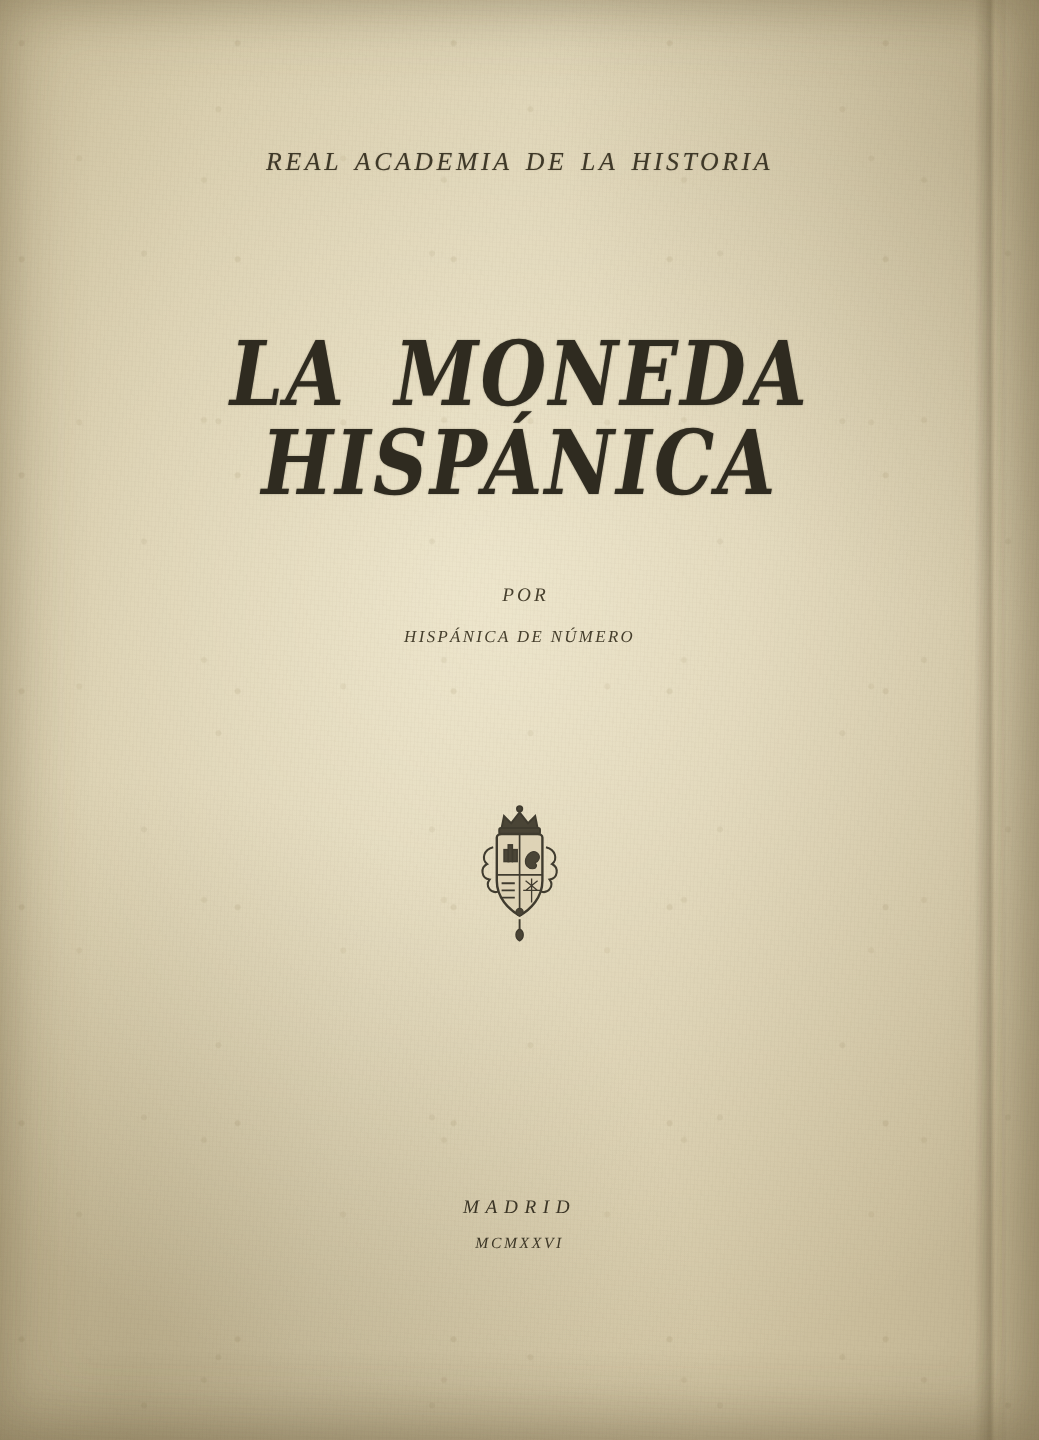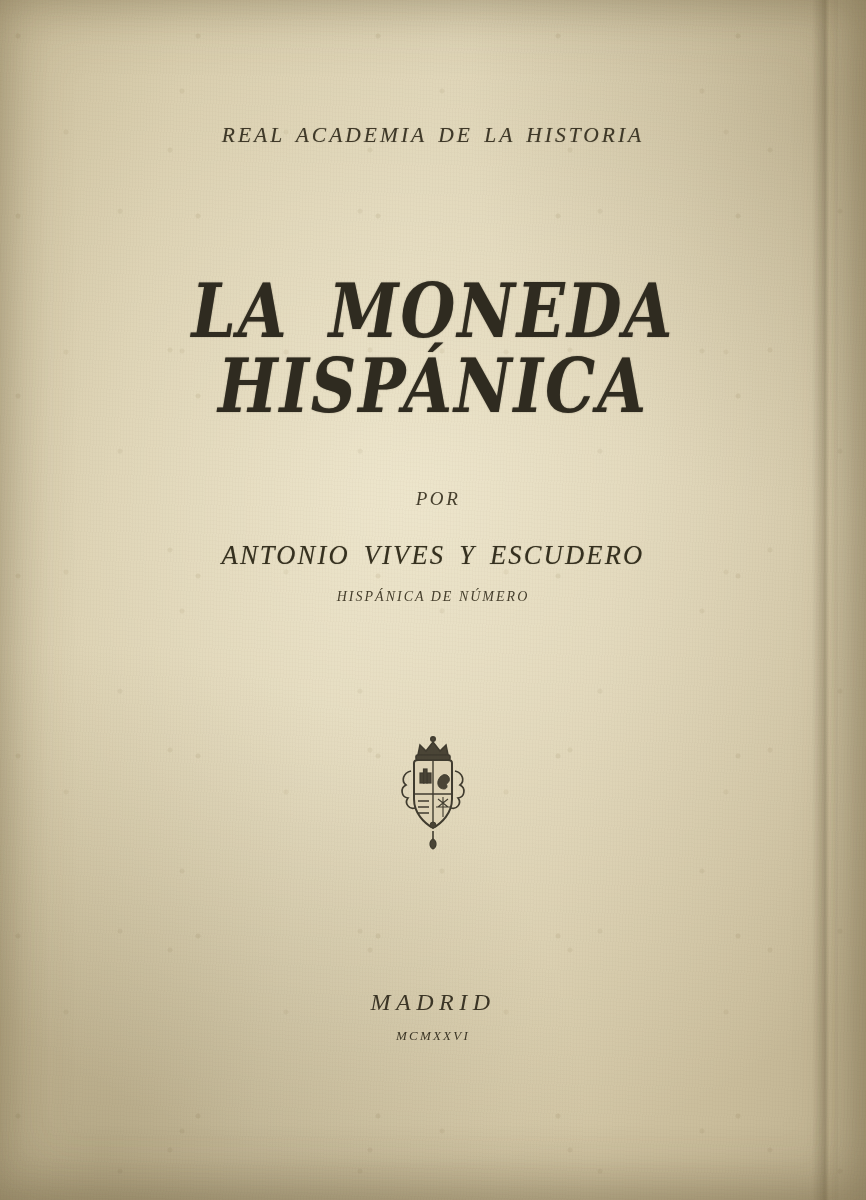--- a/index.html
+++ b/index.html
@@ -87,21 +87,21 @@
     font-weight: 700;
     letter-spacing: 2px;
     word-spacing: 16px;
     line-height: 1;
     color: #2f2b20;
     transform: scaleY(1.18);
     text-shadow: 0 0 1.2px rgba(45,40,26,0.5);
   }
   .por {
     margin-top: 76px;
-    font-size: 19px;
+    font-size: 16px;
     letter-spacing: 2.6px;
     color: #463f2d;
     margin-left: 10px;
   }
   .author {
     margin-top: 30px;
     font-size: 26.5px;
     letter-spacing: 2.2px;
     word-spacing: 5px;
     color: #35301f;
@@ -115,21 +115,21 @@
   }
   .emblem {
     margin-top: 128px;
     width: 110px;
     height: 128px;
     opacity: 0.9;
   }
   .emblem svg { display: block; width: 100%; height: 100%; }
   .spacer { flex: 1 1 auto; }
   .city {
-    font-size: 24px;
+    font-size: 16px;
     letter-spacing: 5.5px;
     color: #3b3526;
     margin-bottom: 12px;
   }
   .year {
     font-size: 13px;
     letter-spacing: 2.2px;
     color: #3d3727;
     margin-bottom: 156px;
   }
@@ -143,21 +143,20 @@
   <div id="edge-shade"></div>
 
   <div class="content">
 
     <div class="academy">REAL ACADEMIA DE LA HISTORIA</div>
 
     <div class="title">LA MONEDA HISPÁNICA</div>
 
     <div class="por">POR</div>
 
-    <div class="author">ANTONIO VIVES Y ESCUDERO</div>
 
     <div class="affiliation">HISPÁNICA DE NÚMERO</div>
 
     <div class="emblem">
       <svg viewBox="0 0 110 128" xmlns="http://www.w3.org/2000/svg">
         <g fill="none" stroke="#2f2b20" stroke-width="1.6">
 
           <path d="M40 22 L42 12 L48 18 L55 9 L62 18 L68 12 L70 22 Z" fill="#3a3528" stroke="#2f2b20"></path>
           <circle cx="55" cy="6" r="2.2" fill="#3a3528"></circle>
           <rect x="38" y="22" width="34" height="5" rx="1.5" fill="#3a3528"></rect>

